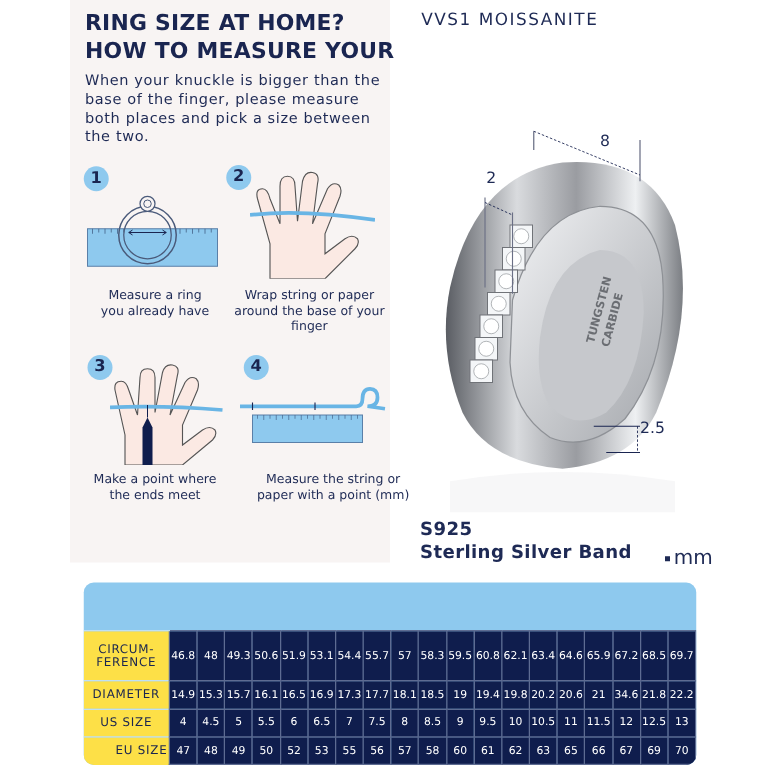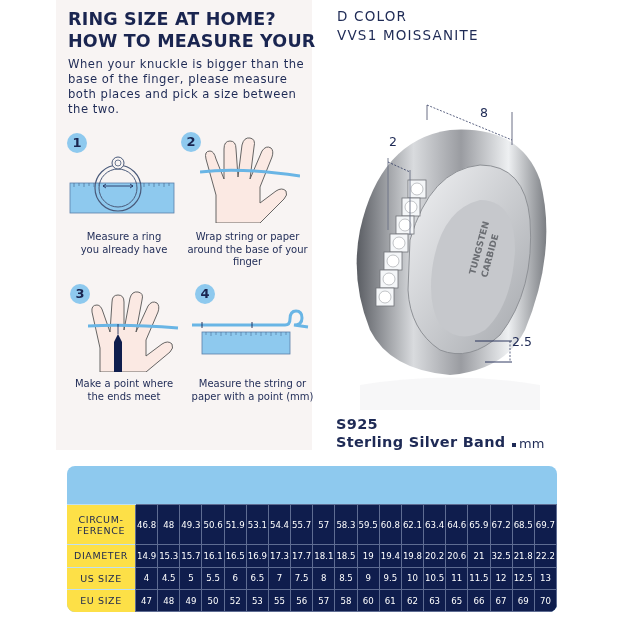--- a/index.html
+++ b/index.html
@@ -5,21 +5,21 @@
   html, body { margin:0; padding:0; }
   body { width:624px; height:624px; background:#ffffff; position:relative; overflow:hidden; font-family:"DejaVu Sans","Liberation Sans",sans-serif; color:#1a2550; }
   .left-panel { position:absolute; left:56px; top:0; width:256px; height:450px; background:#f8f4f3; }
   .title { position:absolute; left:68px; top:8px; width:250px; font-family:"DejaVu Sans",sans-serif; font-weight:bold; font-size:17.5px; line-height:22px; color:#1a2550; letter-spacing:0.2px; }
   .intro { position:absolute; left:68px; top:57px; width:240px; font-size:11.6px; line-height:15px; color:#1e2a55; letter-spacing:0.5px; }
   .step-num { position:absolute; width:20px; height:20px; border-radius:50%; background:#8ec9ee; color:#1a2550; font-weight:bold; font-size:13px; text-align:center; line-height:20px; }
   .step-cap { position:absolute; text-align:center; font-size:10px; line-height:12.5px; color:#1e2a55; }
   .spec { position:absolute; left:337px; top:7px; font-size:13.5px; line-height:19px; letter-spacing:1.2px; color:#1e2a55; }
   .dim { position:absolute; font-size:12.5px; color:#1e2a55; }
   .material { position:absolute; left:336px; top:415px; font-weight:bold; font-size:14.5px; line-height:18px; color:#1e2a55; letter-spacing:0.3px; }
-  .unit { position:absolute; left:512px; top:436px; font-size:13px; color:#1e2a55; }
+  .unit { position:absolute; left:532px; top:436px; font-size:16px; color:#1e2a55; }
   .unit .sq { display:inline-block; width:4px; height:4px; background:#1e2a55; margin-right:3px; vertical-align:middle; }
   .guide { position:absolute; left:67px; top:466px; width:490px; height:146px; background:#8ec9ee; border-radius:8px; overflow:hidden; }
   .guide-title { position:absolute; left:0; top:0; width:490px; height:38px; text-align:center; line-height:38px; font-weight:bold; font-size:16.5px; color:#1a2550; letter-spacing:0.4px; }
   table.sizes { position:absolute; left:0; top:38px; border-collapse:collapse; width:490px; height:108px; }
   table.sizes th { background:#fde047; color:#1a2550; font-size:9.5px; font-weight:normal; width:66px; text-align:center; line-height:11px; letter-spacing:0.6px; border-top:1px solid #bfe0f5; }
   table.sizes td { background:#0f1d4d; color:#ffffff; font-size:8.6px; text-align:center; border:1px solid #5e6c92; padding:0; }
 </style>
 </head>
 <body>
 
@@ -101,27 +101,26 @@
       <line x1="61" y1="27" x2="61" y2="31"></line>
       <line x1="66" y1="27" x2="66" y2="30"></line>
       <line x1="71" y1="27" x2="71" y2="31"></line>
       <line x1="76" y1="27" x2="76" y2="30"></line>
       <line x1="81" y1="27" x2="81" y2="31"></line>
       <line x1="86" y1="27" x2="86" y2="30"></line>
       <line x1="91" y1="27" x2="91" y2="31"></line>
       <line x1="96" y1="27" x2="96" y2="30"></line>
   </g>
 </svg>
-<div class="step-cap" style="left:185px;top:378px;width:135px;">
+<div class="step-cap" style="left:199px;top:378px;width:135px;">
   <div>Measure the string or</div>
   <div>paper with a point (mm)</div>
 </div>
 
 <div class="spec">
-  <div>D COLOR</div>
   <div>VVS1 MOISSANITE</div>
 </div>
 
 <svg style="position:absolute;left:340px;top:100px;" width="220" height="310" viewBox="0 0 220 310">
   <defs>
     <linearGradient id="rg1" x1="0" y1="0" x2="1" y2="0">
       <stop offset="0" stop-color="#5a5d63"></stop>
       <stop offset="0.3" stop-color="#d9dbde"></stop>
       <stop offset="0.55" stop-color="#9a9ca1"></stop>
       <stop offset="0.8" stop-color="#eef0f2"></stop>
@@ -215,21 +214,21 @@
           <td>17.3</td>
           <td>17.7</td>
           <td>18.1</td>
           <td>18.5</td>
           <td>19</td>
           <td>19.4</td>
           <td>19.8</td>
           <td>20.2</td>
           <td>20.6</td>
           <td>21</td>
-          <td>32.5</td>
+          <td>34.6</td>
           <td>21.8</td>
           <td>22.2</td>
         </tr>
         <tr>
           <th style="white-space: pre-line;">US SIZE</th>
           <td>4</td>
           <td>4.5</td>
           <td>5</td>
           <td>5.5</td>
           <td>6</td>
@@ -242,21 +241,21 @@
           <td>9.5</td>
           <td>10</td>
           <td>10.5</td>
           <td>11</td>
           <td>11.5</td>
           <td>12</td>
           <td>12.5</td>
           <td>13</td>
         </tr>
         <tr>
-          <th style="white-space: pre-line;">EU SIZE</th>
+          <th style="white-space: pre-line; text-align: right;">EU SIZE</th>
           <td>47</td>
           <td>48</td>
           <td>49</td>
           <td>50</td>
           <td>52</td>
           <td>53</td>
           <td>55</td>
           <td>56</td>
           <td>57</td>
           <td>58</td>

